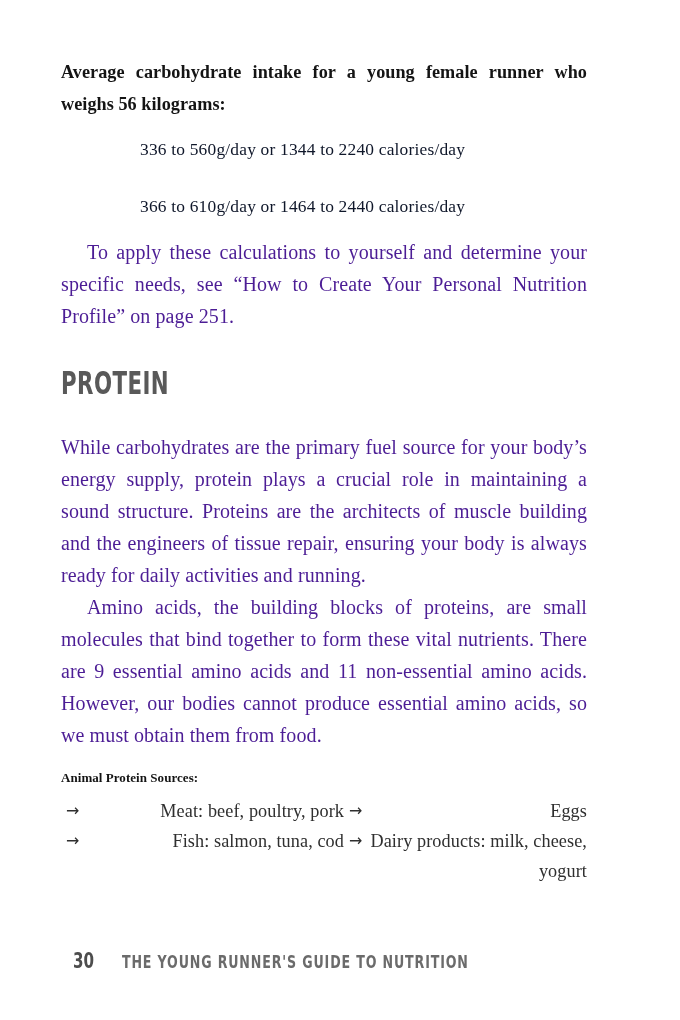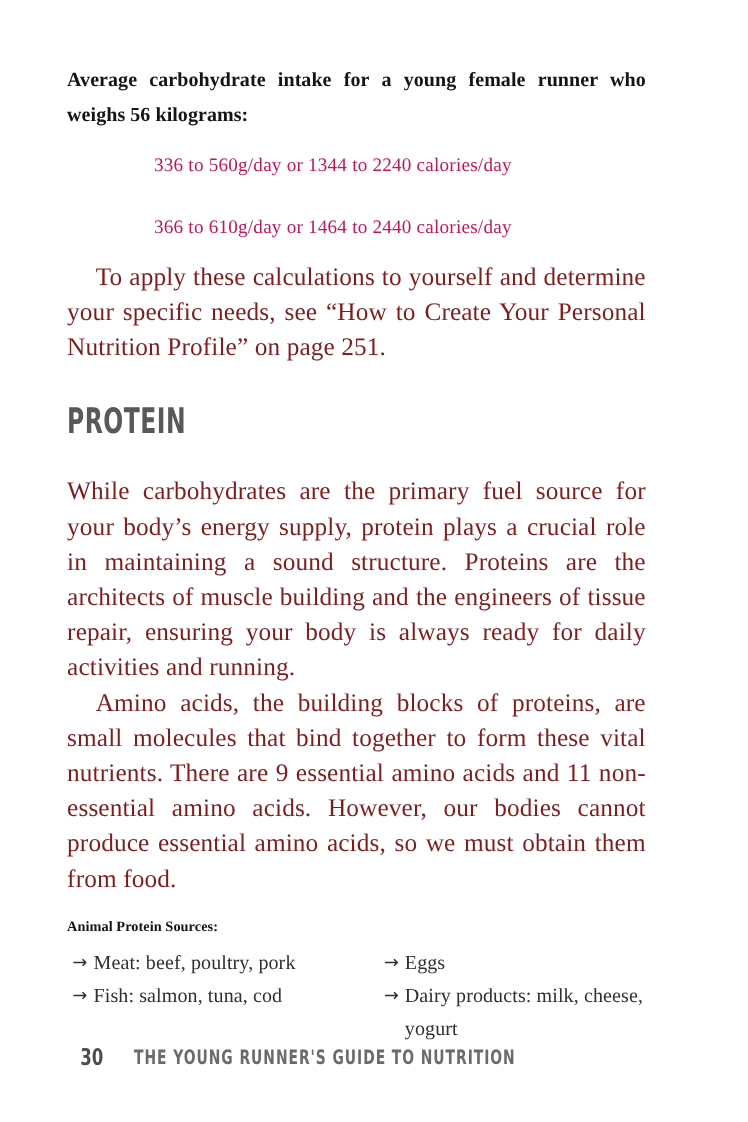--- a/index.html
+++ b/index.html
@@ -24,23 +24,23 @@
 
   .content {
     position: absolute;
     left: 61px;
     top: 56px;
     width: 526px;
   }
 
   
   .para {
-    font-size: 23px;
+    font-size: 20px;
     line-height: 32px;
-    color: #7f1d1d;
+    color: #4c1d95;
     text-align: justify;
     text-justify: inter-word;
     margin: 0;
     letter-spacing: 0.1px;
   }
   .para.indent {
     text-indent: 26px;
   }
 
   .lead {
@@ -50,21 +50,21 @@
     font-weight: bold;
     text-align: justify;
     text-justify: inter-word;
     margin: 0;
     letter-spacing: 0.05px;
   }
 
   .value-line {
     font-size: 17.4px;
     line-height: 30px;
-    color: #be185d;
+    color: #0f172a;
     margin: 0;
     padding-left: 79px;
     letter-spacing: 0.2px;
   }
 
   .gap-a { height: 14px; }
   .gap-b { height: 13px; }
   .gap-c { height: 15px; }
   .gap-d { height: 13px; }
 
@@ -120,20 +120,21 @@
     flex: 0 0 24px;
     color: #2f2f2f;
     font-size: 16px;
     line-height: 30px;
     padding-left: 5px;
     box-sizing: border-box;
     font-family: "DejaVu Sans", sans-serif;
   }
   .item-text {
     flex: 1 1 auto;
+    text-align: right;
   }
 
   
   .footer {
     position: absolute;
     left: 73px;
     top: 948px;
     width: 526px;
     height: 30px;
   }

